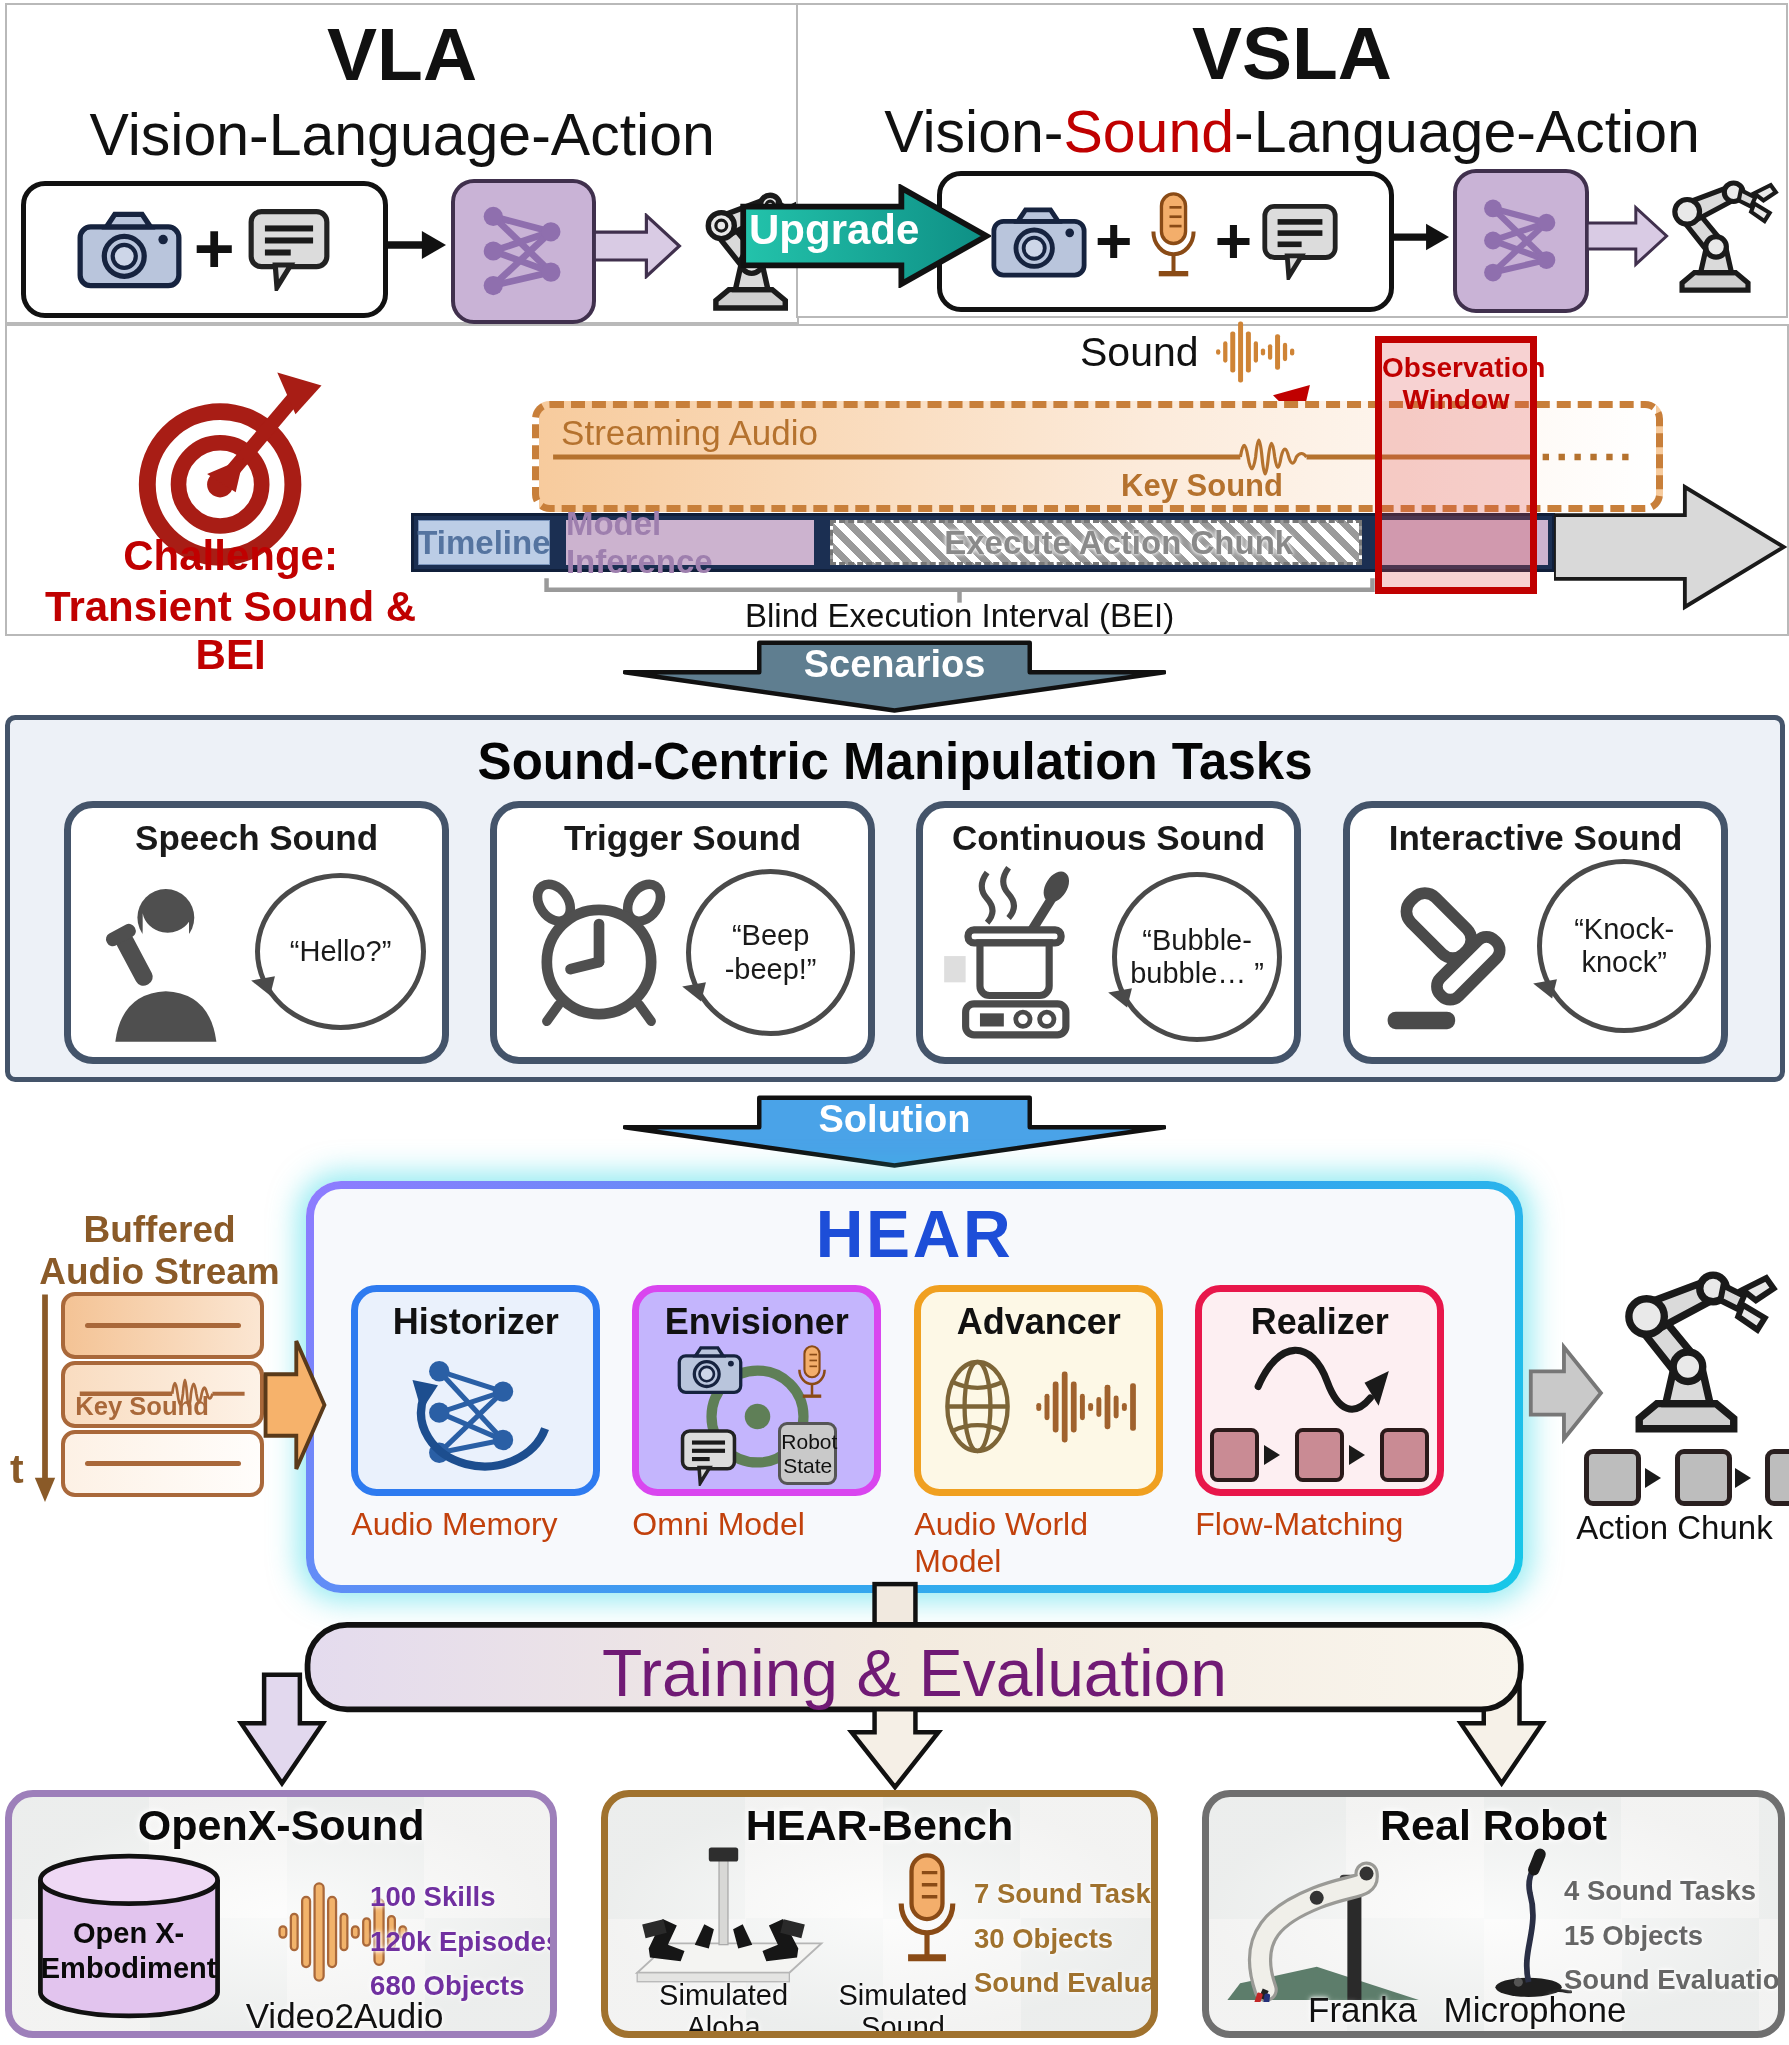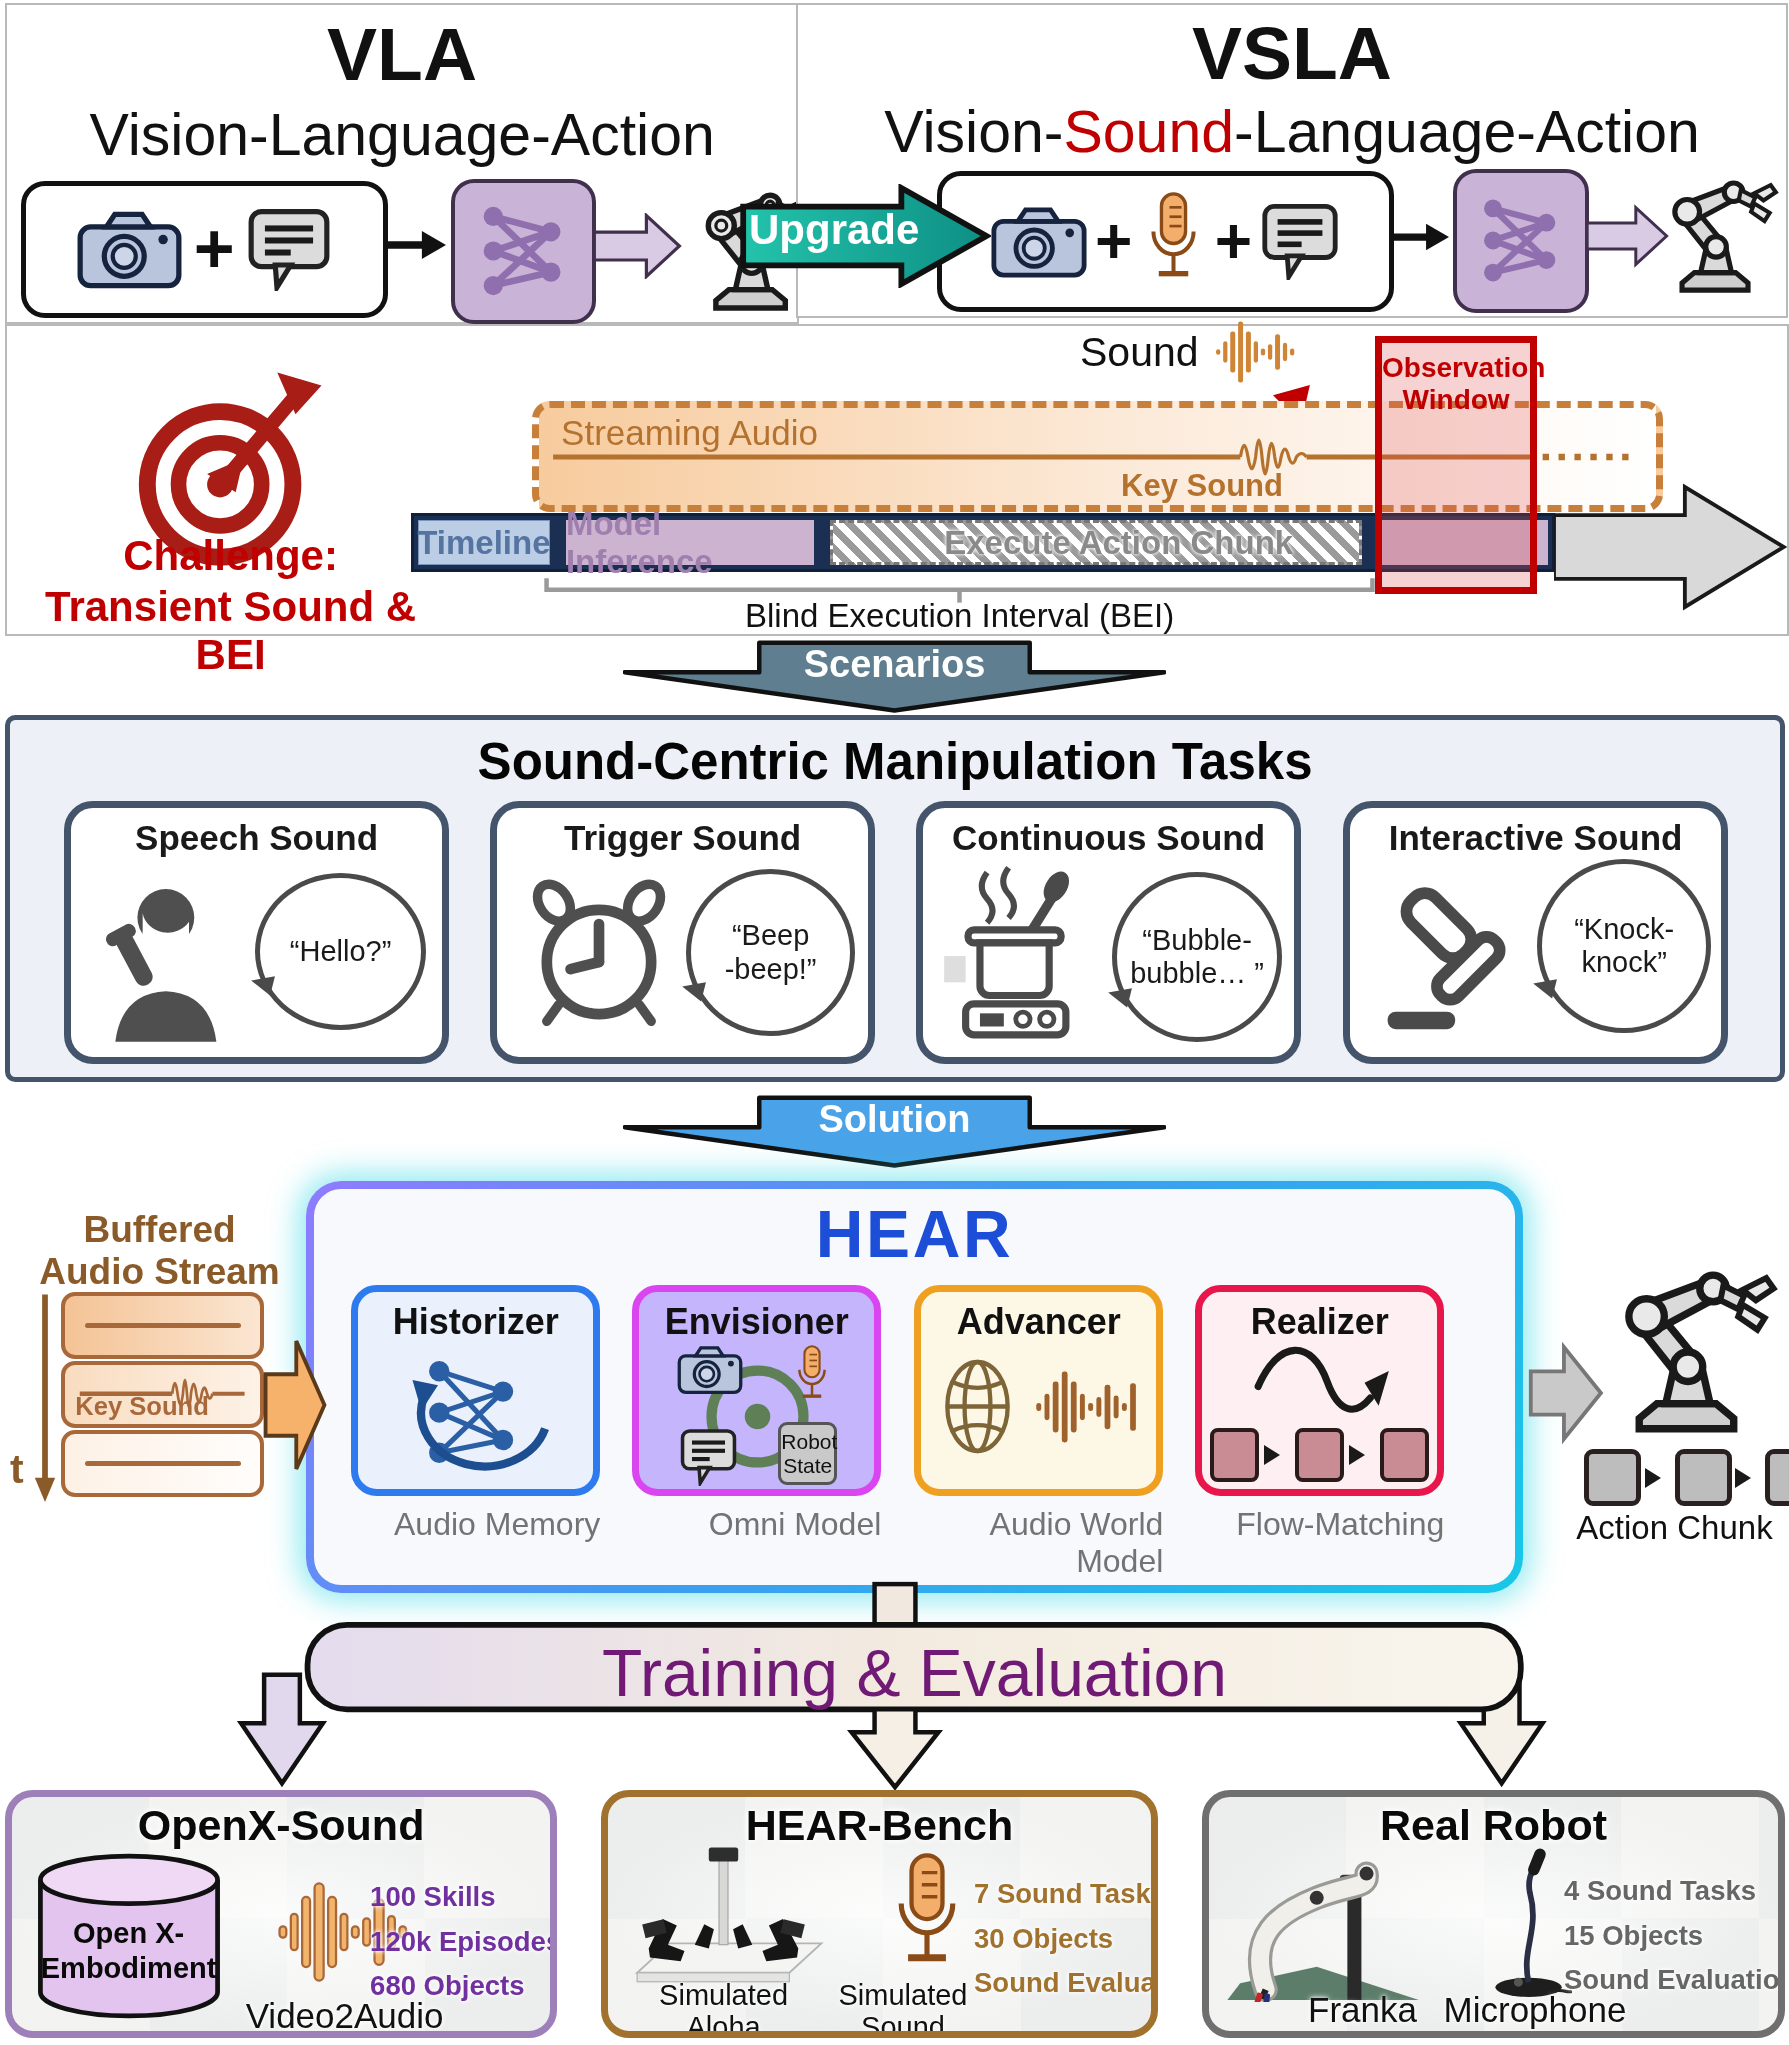--- a/index.html
+++ b/index.html
@@ -38,21 +38,21 @@
           border:10.2px solid transparent;border-right:22px solid #4a4a4a;transform:rotate(14deg);}
   .bubble .q{font-size:29px;color:#1a1a1a;text-align:center;white-space:pre-line;line-height:1.15;}
   
   .hearwrap{position:absolute;left:306px;top:1181px;width:1217px;height:412px;
             box-sizing:border-box;padding:8.3px;border-radius:35px;
             background:linear-gradient(135deg,#8f7bff 0%,#3f9bf0 45%,#17c8e8 100%);
             box-shadow:0 0 29px 7.7px rgba(40,216,230,.5);}
   .hearin{position:relative;width:100%;height:100%;background:#f7f9fc;border-radius:27px;}
   .module{position:absolute;top:96px;width:249px;height:211px;border-radius:25.6px;box-sizing:border-box;}
   .modtitle{position:absolute;top:9px;left:0;right:0;text-align:center;font-size:36px;font-weight:bold;color:#111;}
-  .modcap{position:absolute;top:317px;width:249px;text-align:right;font-size:32px;color:#737373;}
+  .modcap{position:absolute;top:317px;width:249px;text-align:left;font-size:32px;color:#c2410c;}
   .buffbox{position:absolute;left:42px;width:195px;height:59px;border:4.5px solid #a9683a;border-radius:14px;}
   .buffline{position:absolute;left:10%;right:10%;top:46%;height:4.5px;background:#a9683a;border-radius:2.6px;}
   .flowblk{width:41px;height:46px;background:#c98b94;border:4.5px solid #2a1a1a;border-radius:7.7px;}
   .tri{width:0;height:0;border:10.2px solid transparent;border-left:16.6px solid #1a1a1a;}
   .actblk{width:47px;height:47px;background:#bdbdbd;border:5.1px solid #2a2020;border-radius:9px;}
   
   .dataset{position:absolute;top:1790px;height:248px;border-radius:28px;box-sizing:border-box;overflow:hidden;
            background:
             radial-gradient(closest-side,rgba(255,255,255,.82),rgba(244,244,244,.55)),
             repeating-conic-gradient(#f1f1ef 0% 25%,#e2e6e4 0% 50%);

